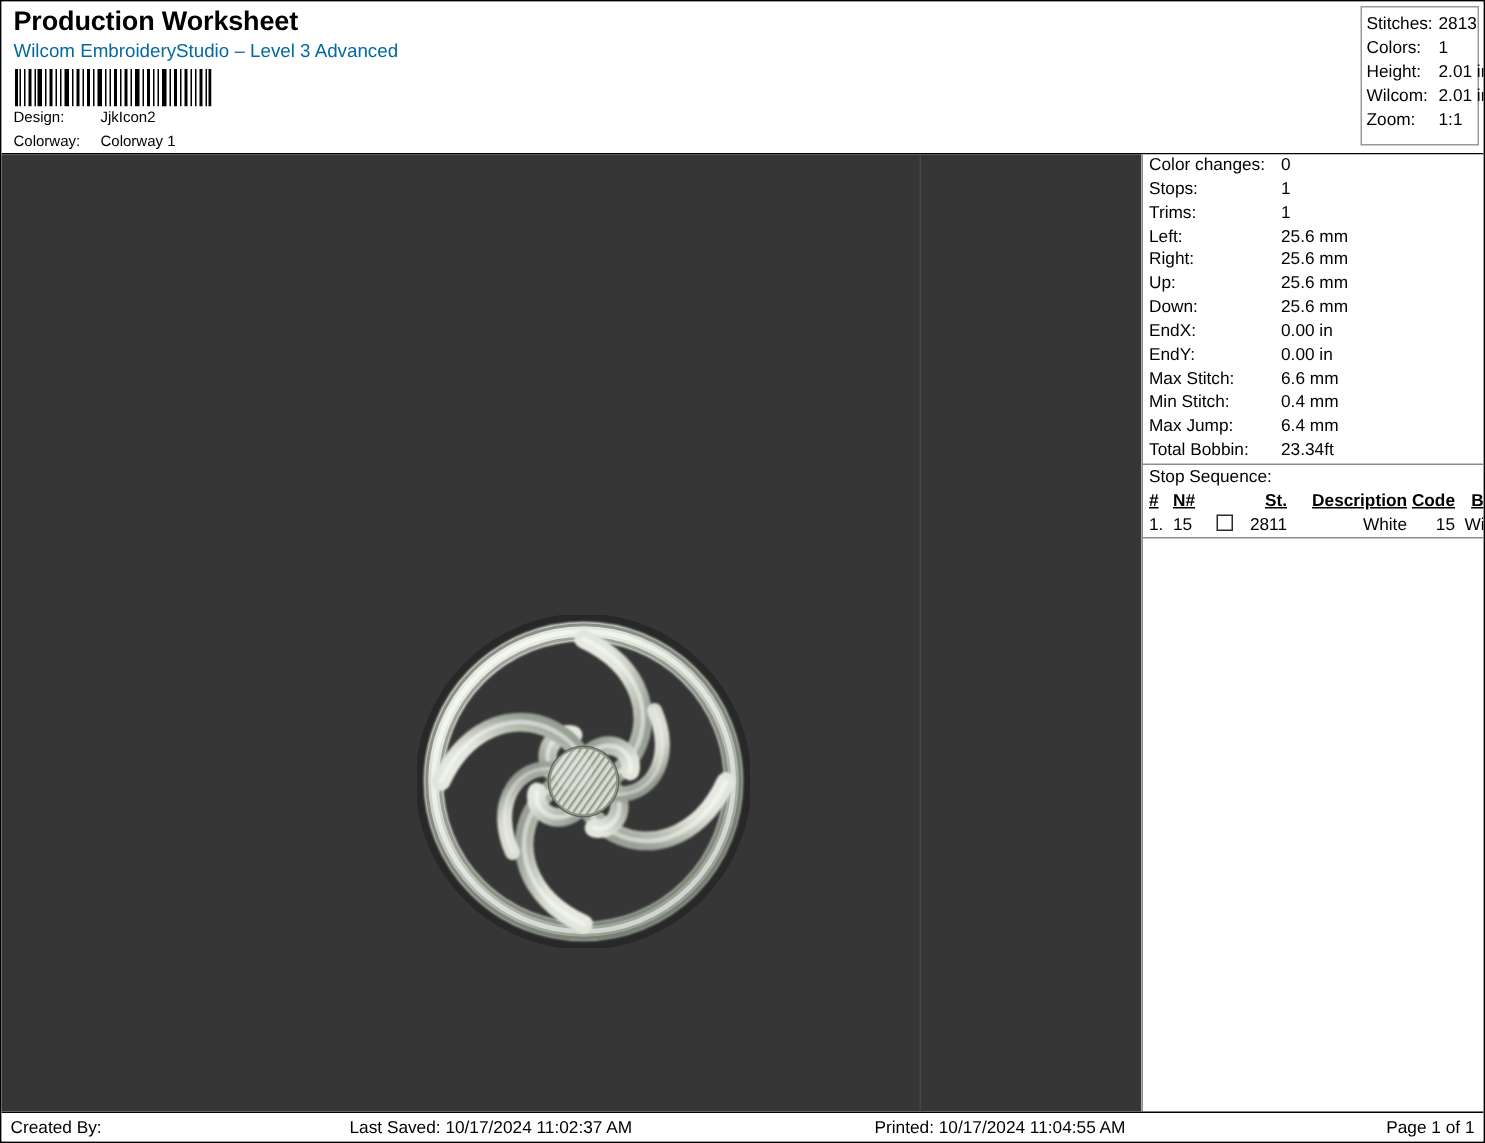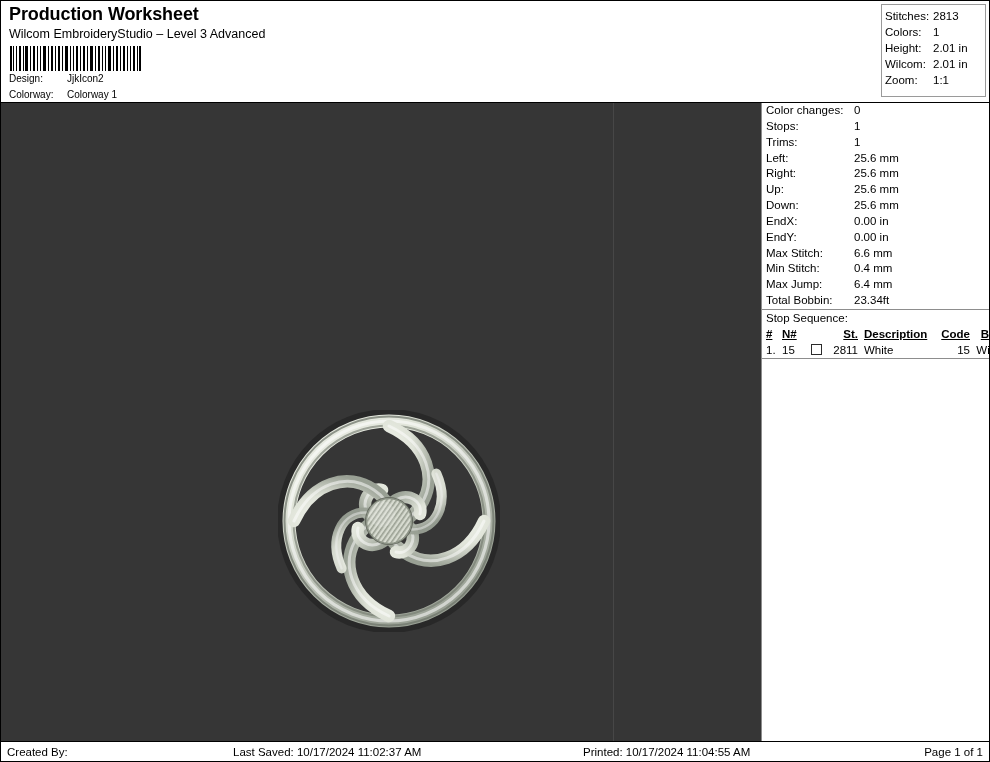--- a/index.html
+++ b/index.html
@@ -41,21 +41,21 @@
   .doc-title {
     font-size: 18px;
     font-weight: bold;
     color: #000;
     letter-spacing: -0.1px;
     line-height: 20px;
     margin: 0;
   }
   .doc-subtitle {
     font-size: 12.5px;
-    color: #000000;
+    color: #0369a1;
     line-height: 16px;
     margin: 2px 0 0 0;
   }
   #barcode {
     margin-top: 4px;
     height: 25px;
     width: 132px;
     display: block;
   }
   .meta-row {
@@ -68,21 +68,21 @@
     width: 58px;
     flex: none;
   }
   .meta-value { }
 
   
   #summary-box {
     position: absolute;
     right: 3px;
     top: 3px;
-    width: 105px;
+    width: 79px;
     height: 93px;
     box-sizing: border-box;
     border: 1px solid #9a9a9a;
     background: #fff;
     padding: 3px 0 0 3px;
   }
   .sum-row {
     display: flex;
     font-size: 11.5px;
     line-height: 16px;
@@ -167,21 +167,21 @@
   }
   table.stops td {
     padding: 0;
     line-height: 16px;
     white-space: nowrap;
   }
   .col-num   { width: 16px; text-align: left; padding-left:4px !important; }
   .col-nnum  { width: 26px; text-align: left; }
   .col-sw    { width: 16px; text-align: center; }
   .col-st    { width: 34px; text-align: right; }
-  .col-desc  { width: 74px; text-align: left; padding-left: 6px !important; }
+  .col-desc  { width: 74px; text-align: right; padding-left: 6px !important; }
   .col-code  { width: 32px; text-align: right; }
   .col-brand { width: 44px; text-align: right; padding-right: 3px !important; }
   .swatch {
     display: inline-block;
     width: 9px;
     height: 9px;
     border: 1px solid #2b2b2b;
     background: #ffffff;
     vertical-align: -1px;
   }

